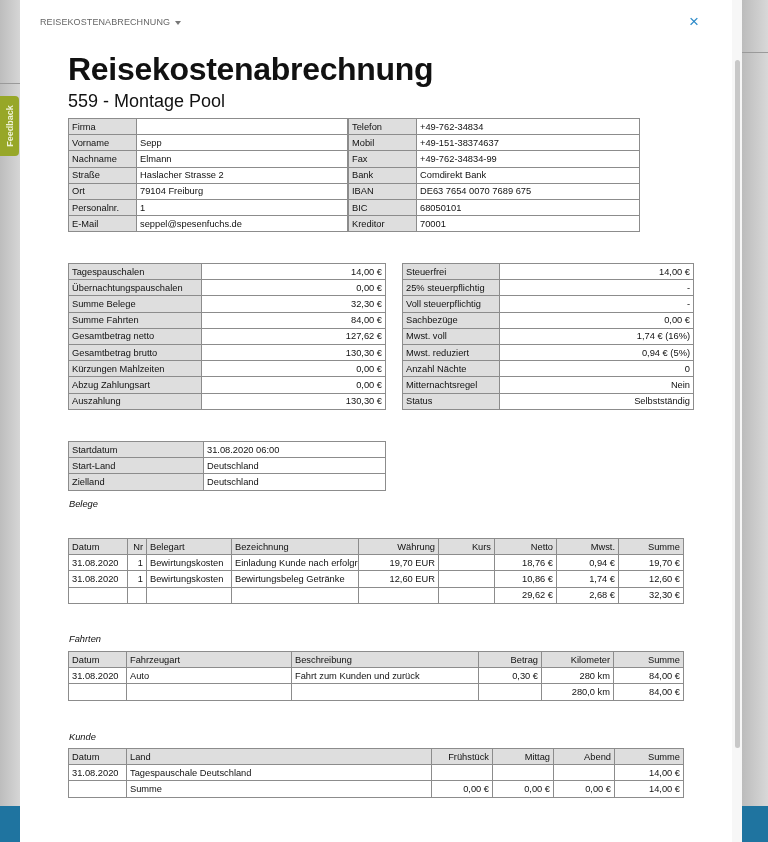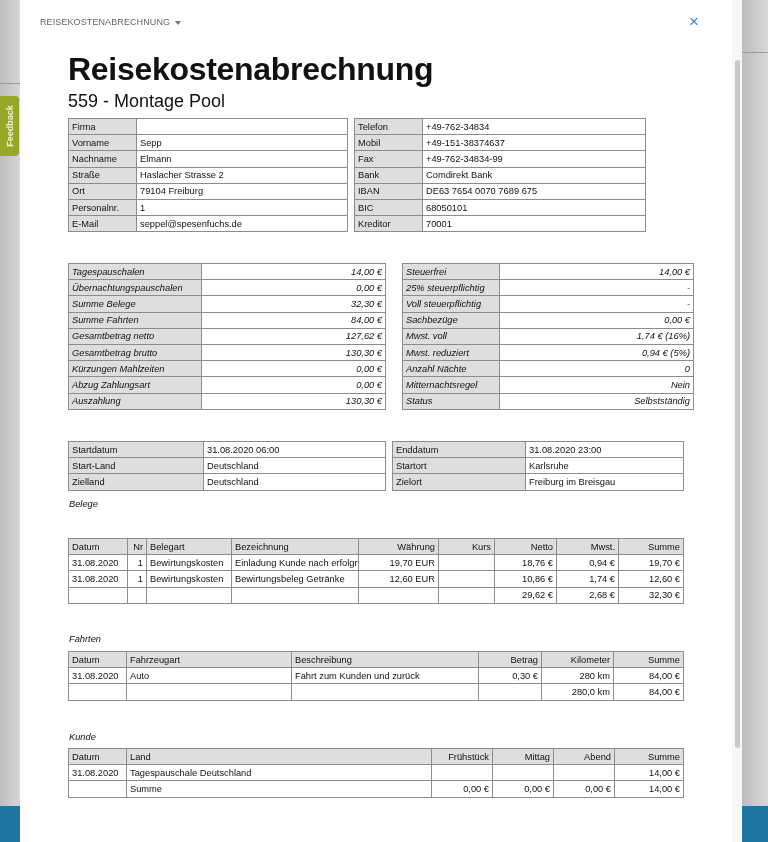--- a/index.html
+++ b/index.html
@@ -102,21 +102,21 @@
           <tr>
             <td class="lbl">Personalnr.</td>
             <td>1</td>
           </tr>
           <tr>
             <td class="lbl">E-Mail</td>
             <td>seppel@spesenfuchs.de</td>
           </tr>
         </tbody>
     </table>
-    <table style="width:292px; margin-left:6px;">
+    <table style="width:292px; ">
       <colgroup>
           <col style="width:68px">
           <col>
         </colgroup>
       <tbody id="contact-body">
           <tr>
             <td class="lbl">Telefon</td>
             <td>+49-762-34834</td>
           </tr>
           <tr>
@@ -140,21 +140,21 @@
             <td>68050101</td>
           </tr>
           <tr>
             <td class="lbl">Kreditor</td>
             <td>70001</td>
           </tr>
         </tbody>
     </table>
   </div>
 
-  <div class="pair" style="left:48px; top:263px;font-style:italic;">
+  <div class="pair" style="left:48px; top:263px;">
     <table style="width:318px;">
       <colgroup>
           <col style="width:133px">
           <col>
         </colgroup>
       <tbody id="totals-body">
           <tr>
             <td class="lbl">Tagespauschalen</td>
             <td class="r">14,00 €</td>
           </tr>
@@ -249,40 +249,20 @@
             <td class="lbl">Startdatum</td>
             <td>31.08.2020 06:00</td>
           </tr>
           <tr>
             <td class="lbl">Start-Land</td>
             <td>Deutschland</td>
           </tr>
           <tr>
             <td class="lbl">Zielland</td>
             <td>Deutschland</td>
-          </tr>
-        </tbody>
-    </table>
-    <table style="width:292px; margin-left:6px;">
-      <colgroup>
-          <col style="width:133px">
-          <col>
-        </colgroup>
-      <tbody id="tripend-body">
-          <tr>
-            <td class="lbl">Enddatum</td>
-            <td>31.08.2020 23:00</td>
-          </tr>
-          <tr>
-            <td class="lbl">Startort</td>
-            <td>Karlsruhe</td>
-          </tr>
-          <tr>
-            <td class="lbl">Zielort</td>
-            <td>Freiburg im Breisgau</td>
           </tr>
         </tbody>
     </table>
   </div>
 
   <div class="section-label" style="left:49px; top:499px;">Belege</div>
   <table style="position:absolute; left:48px; top:538px; width:616px;">
     <colgroup>
       <col style="width:59px">
         <col style="width:19px">

